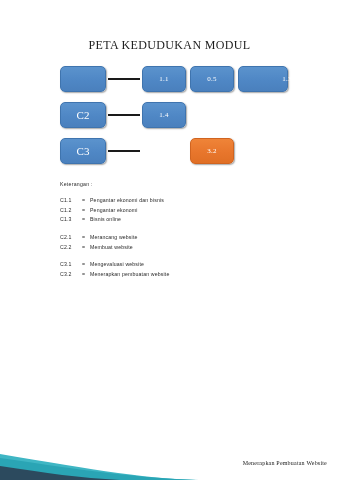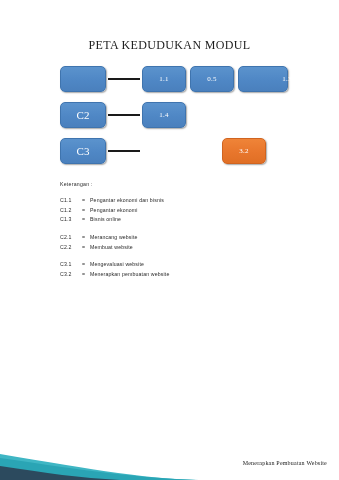--- a/index.html
+++ b/index.html
@@ -64,21 +64,20 @@
     color: #ffffff;
     box-shadow: 1px 1px 1.5px rgba(0,0,0,0.35);
   }
   .node.blue {
     background: linear-gradient(180deg, #5b93cd 0%, #4f87c5 55%, #4a80bd 100%);
     border: 1px solid #3f74ae;
   }
   .node.orange {
     background: linear-gradient(180deg, #ef8438 0%, #e8762c 55%, #e06f25 100%);
     border: 1px solid #d06420;
-    margin-left: 32px;
   }
 
   
   .col0 { left: 60px;  width: 46px; }
   .col1 { left: 142px; width: 44px; }
   .col2 { left: 190px; width: 44px; }
   .col3 { left: 238px; width: 44px; padding-left: 48px; }
 
   .node .cap {
     font-family: "Liberation Serif", serif;

